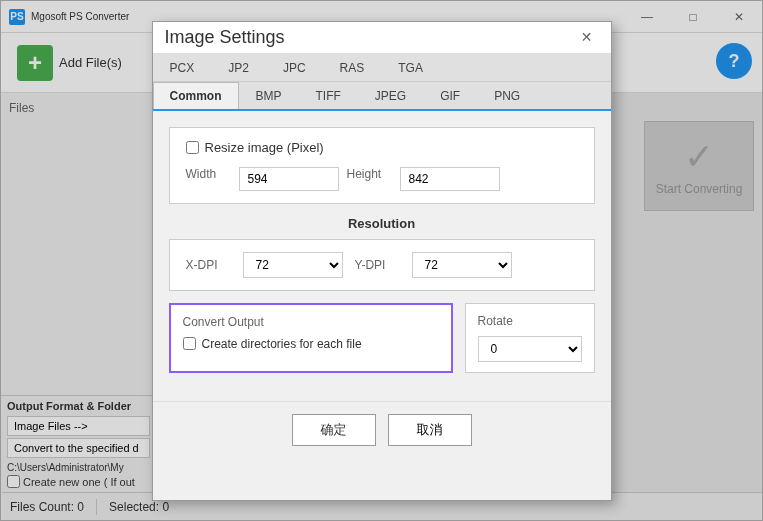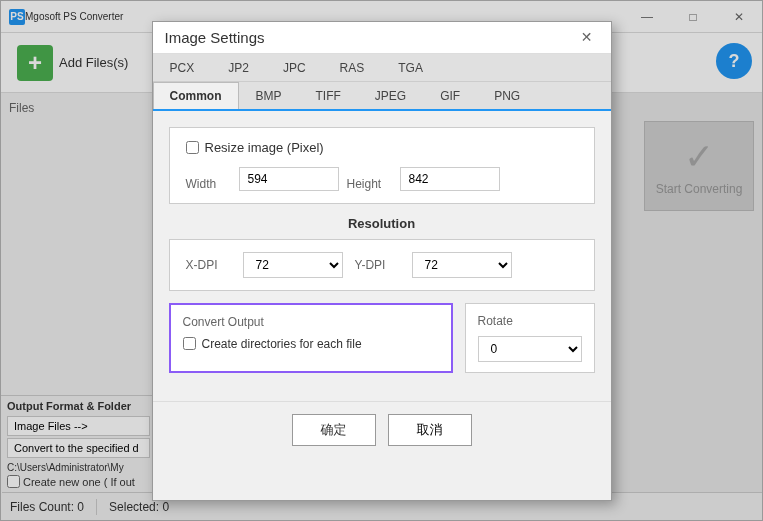--- a/index.html
+++ b/index.html
@@ -28,20 +28,21 @@
       height: 32px;
       display: flex;
       align-items: center;
       padding: 0 8px;
       border-bottom: 1px solid #ddd;
       position: relative;
     }
     .title-bar-icon {
       width: 16px;
       height: 16px;
+      margin-right: 6px;
       background: #2196F3;
       border-radius: 2px;
       display: flex;
       align-items: center;
       justify-content: center;
       color: white;
       font-size: 10px;
       font-weight: bold;
     }
     .title-bar-text {
@@ -261,21 +262,21 @@
     .dialog-title-bar {
       background: #fff;
       height: 32px;
       display: flex;
       align-items: center;
       padding: 0 12px;
       border-bottom: 1px solid #ddd;
     }
     .dialog-title {
       flex: 1;
-      font-size: 15px;
+      font-size: 18px;
       color: #333;
     }
     .dialog-close-btn {
       width: 24px;
       height: 24px;
       display: flex;
       align-items: center;
       justify-content: center;
       cursor: pointer;
       color: #666;
@@ -332,21 +333,21 @@
     .section-checkbox {
       margin-right: 6px;
       cursor: pointer;
     }
     .section-title {
       font-size: 13px;
       color: #333;
     }
     .dimension-row {
       display: flex;
-      align-items: flex-end;
+      align-items: flex-start;
       gap: 8px;
     }
     .dim-label {
       font-size: 12px;
       color: #666;
       width: 45px;
     }
     .dim-input {
       border: 1px solid #ccc;
       padding: 4px 8px;
@@ -471,21 +472,21 @@
     <div class="title-bar-controls">
       <button class="title-btn">—</button>
       <button class="title-btn">□</button>
       <button class="title-btn close">✕</button>
     </div>
   </div>
 
   <div class="toolbar">
     <button class="add-files-btn">
       <div class="add-files-icon"></div>
-      <span>Add Files(s)</span>
+      <span>Add File(s)</span>
     </button>
     <button class="help-btn">
       <span>?</span>
     </button>
   </div>
 
   <div class="main-content">
 
     <div class="left-panel">
       <div class="files-label">Files</div>

